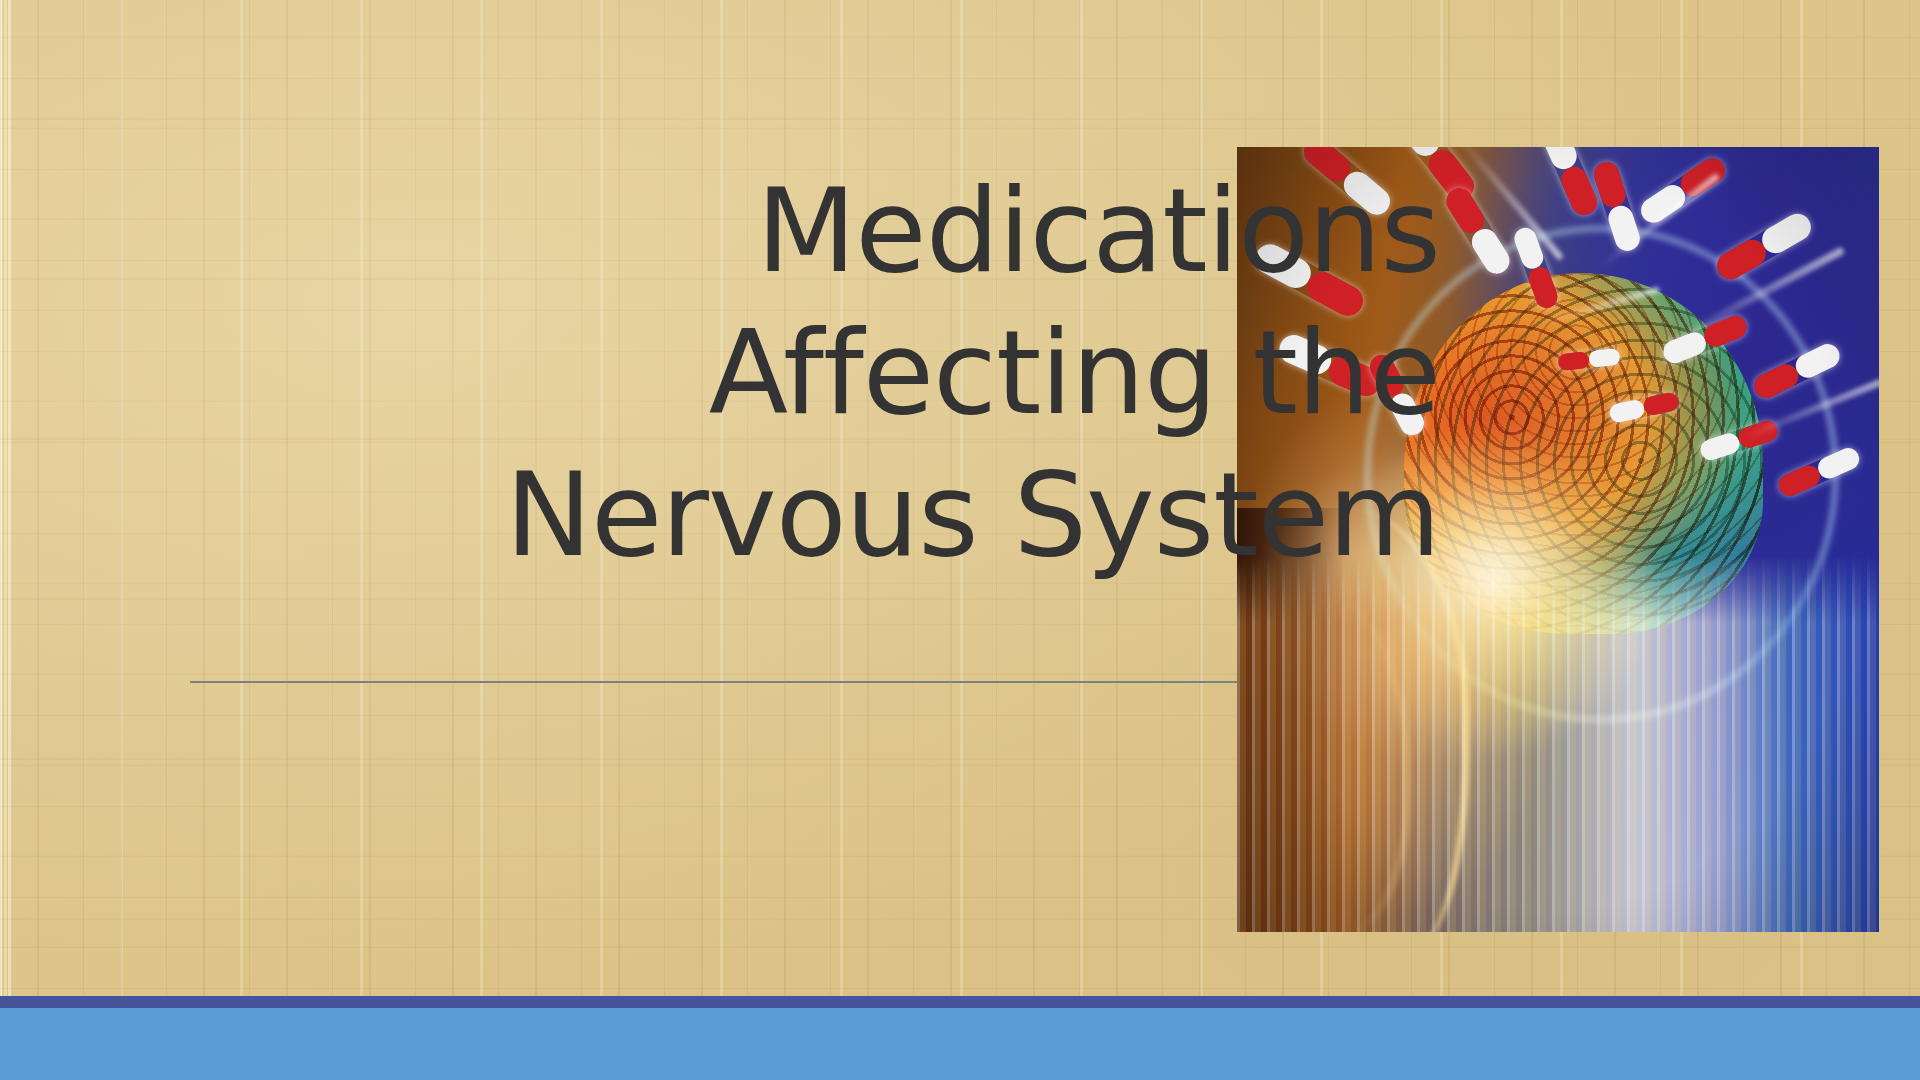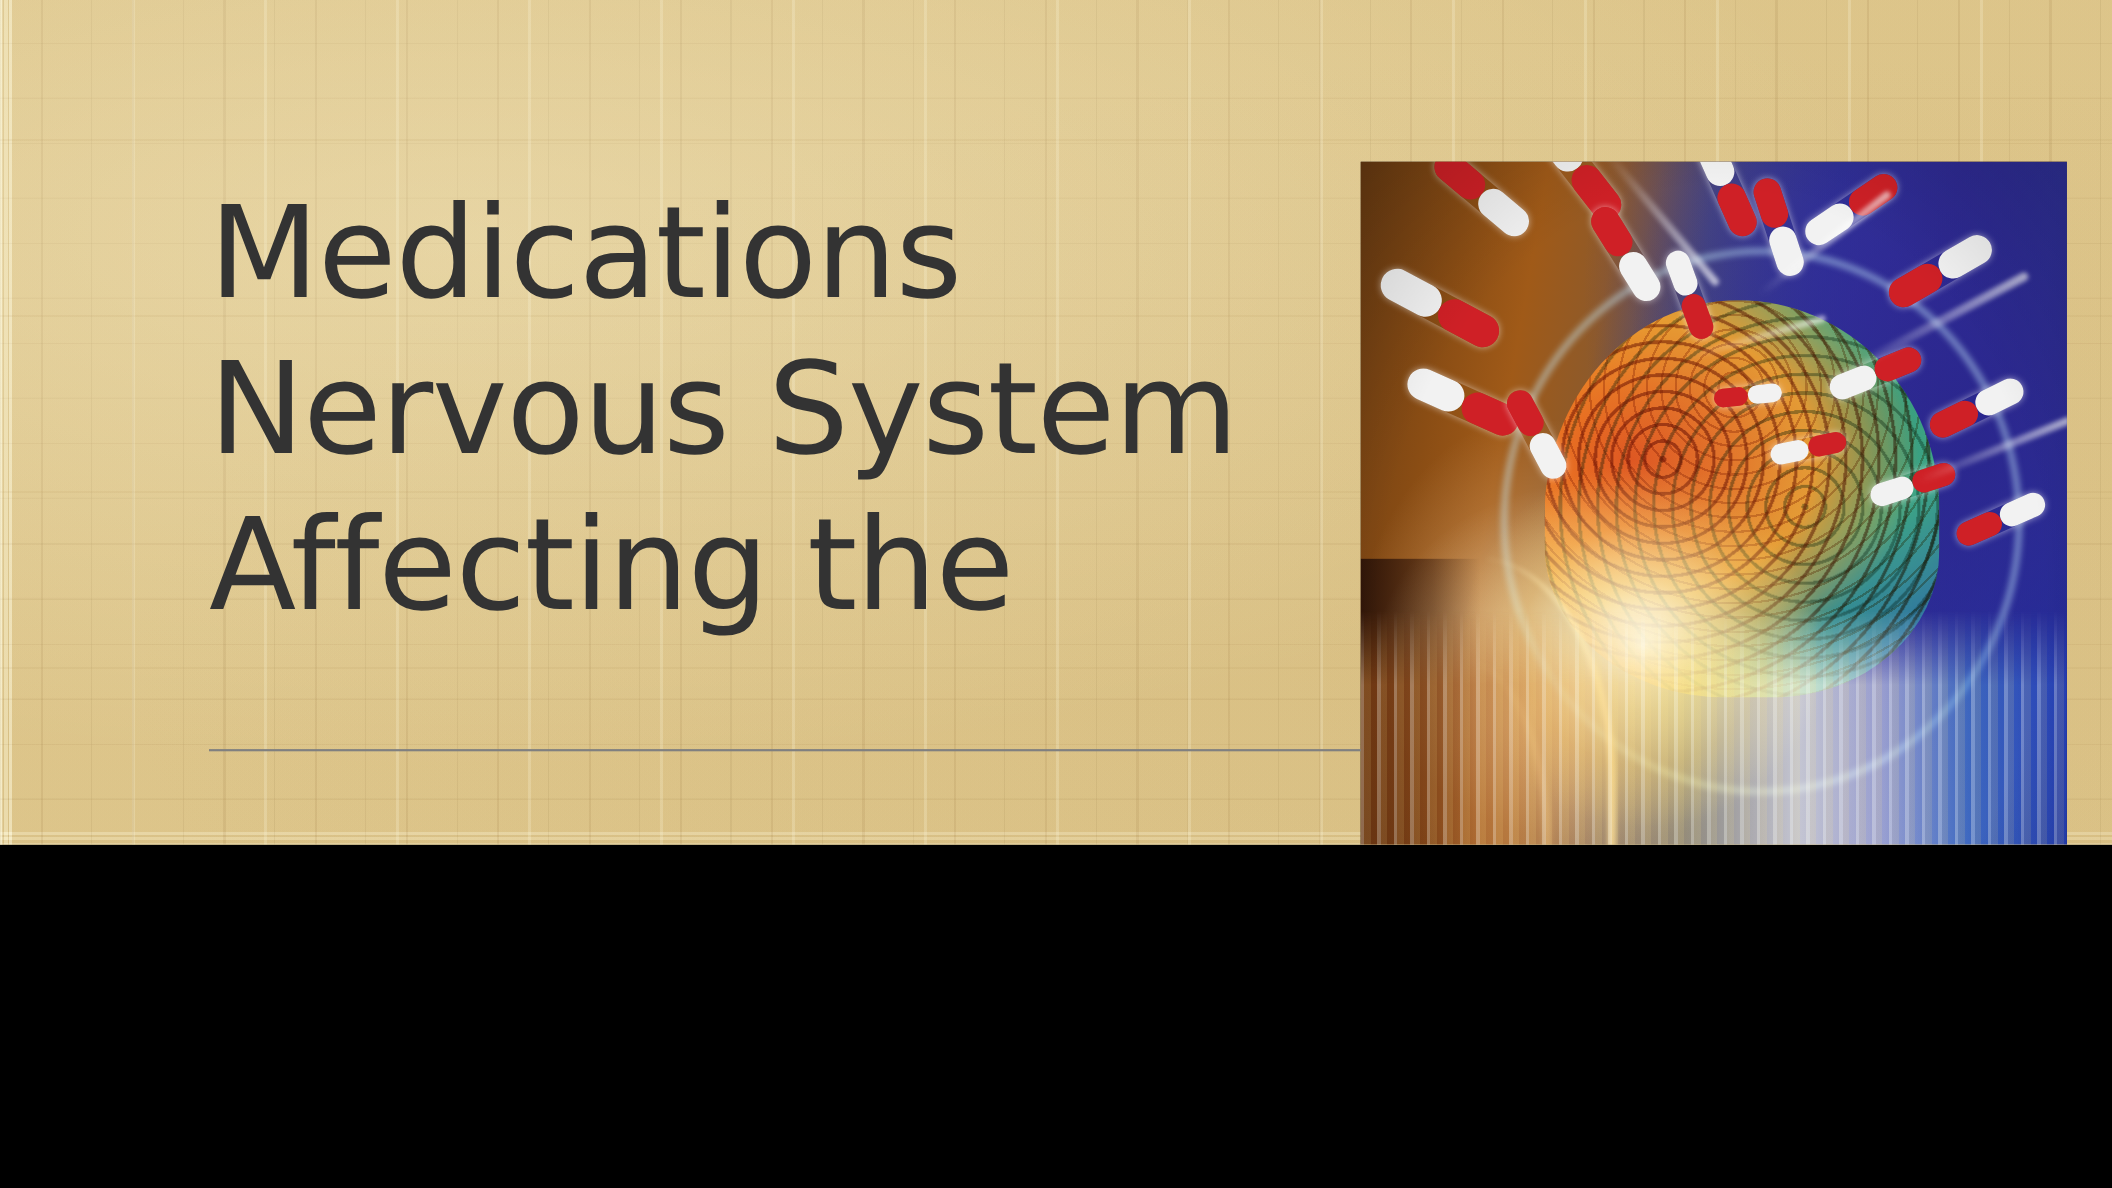--- a/index.html
+++ b/index.html
@@ -3,24 +3,25 @@
 <meta charset="utf-8">
 <style>
   html, body {
     margin: 0;
     padding: 0;
     background: #000;
   }
   #slide {
     position: relative;
     width: 1920px;
-    height: 768px;
+    height: 1080px;
     overflow: hidden;
     font-family: "DejaVu Sans", sans-serif;
     background-color: #e8d49b;
+    text-align: right;
   }
 
   
   .bg-base {
     position: absolute;
     inset: 0;
     background-color: #ead79f;
     background-image:
       linear-gradient(90deg,
         rgba(255,250,225,0.55) 0px, rgba(255,250,225,0.55) 2px,
@@ -305,20 +306,20 @@
       <div class="trail" style="left:78%; top:33%; width:150px; height:7px;  transform:rotate(-22deg);"></div>
     </div>
 
     <div class="pic-layer pic-vignette"></div>
   </div>
 
   <div class="title-rule"></div>
 
   <div class="title-block">
     <div class="title-line">Medications</div>
+    <div class="title-line">Affecting the</div>
     <div class="title-line">Nervous System</div>
-    <div class="title-line">Affecting the</div>
   </div>
 
   <div class="bar-dark"></div>
   <div class="bar-light"></div>
 
 </div>
 
 </body></html>

